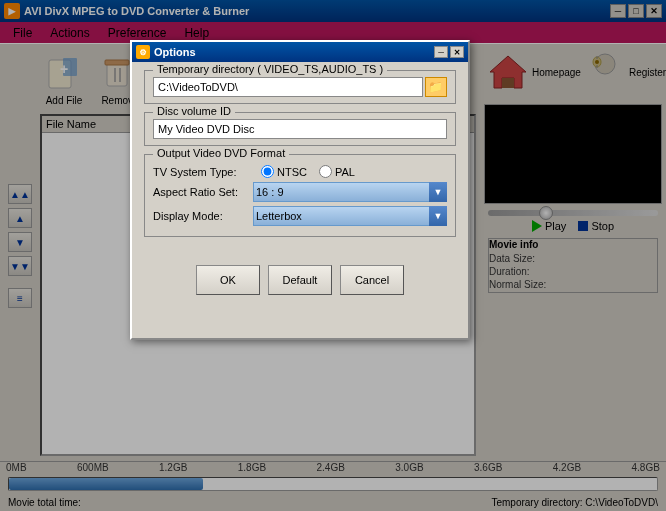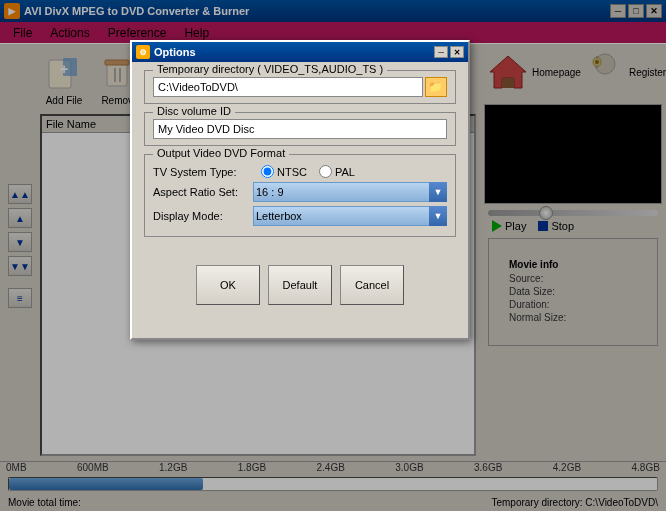--- a/index.html
+++ b/index.html
@@ -245,20 +245,21 @@
       top: -4px;
       left: 30%;
     }
 
     
     .playback-row {
       display: flex;
       align-items: center;
       padding: 2px 8px;
       gap: 12px;
+      justify-content: center;
     }
     .play-btn {
       display: flex;
       align-items: center;
       gap: 3px;
       cursor: pointer;
       font-size: 11px;
     }
     .play-triangle {
       width: 0;
@@ -271,21 +272,21 @@
       width: 10px;
       height: 10px;
       background: #003399;
     }
 
     
     .movie-info {
       background: #d4d0c8;
       border: 1px solid #999;
       margin: 4px;
-      padding: 20px;
+      padding: 0;
       font-size: 10px;
     }
     .movie-info-title {
       font-weight: bold;
       font-size: 10px;
       margin-bottom: 3px;
     }
     .movie-info-row {
       display: flex;
       margin-bottom: 2px;
@@ -462,21 +463,21 @@
     
     .dialog-buttons {
       display: flex;
       justify-content: center;
       gap: 8px;
       padding: 8px 12px;
       margin-top: 4px;
     }
     .dialog-btn {
       width: 64px;
-      height: 40px;
+      height: 30px;
       background: linear-gradient(to bottom, #f0ede6, #d4d0c8);
       border: 1px solid #888;
       border-right-color: #555;
       border-bottom-color: #555;
       font-size: 11px;
       font-family: Tahoma, Arial, sans-serif;
       cursor: pointer;
       display: flex;
       align-items: center;
       justify-content: center;
@@ -589,24 +590,20 @@
         <span>Play</span>
       </div>
       <div class="play-btn">
         <div class="stop-square"></div>
         <span>Stop</span>
       </div>
     </div>
 
     <div class="movie-info">
       <div class="movie-info-title">Movie info</div>
-      <div class="movie-info-row">
-        <span class="movie-info-label">Source:</span>
-        <span></span>
-      </div>
       <div class="movie-info-row">
         <span class="movie-info-label">Data Size:</span>
         <span></span>
       </div>
       <div class="movie-info-row">
         <span class="movie-info-label">Duration:</span>
         <span></span>
       </div>
       <div class="movie-info-row">
         <span class="movie-info-label">Normal Size:</span>

